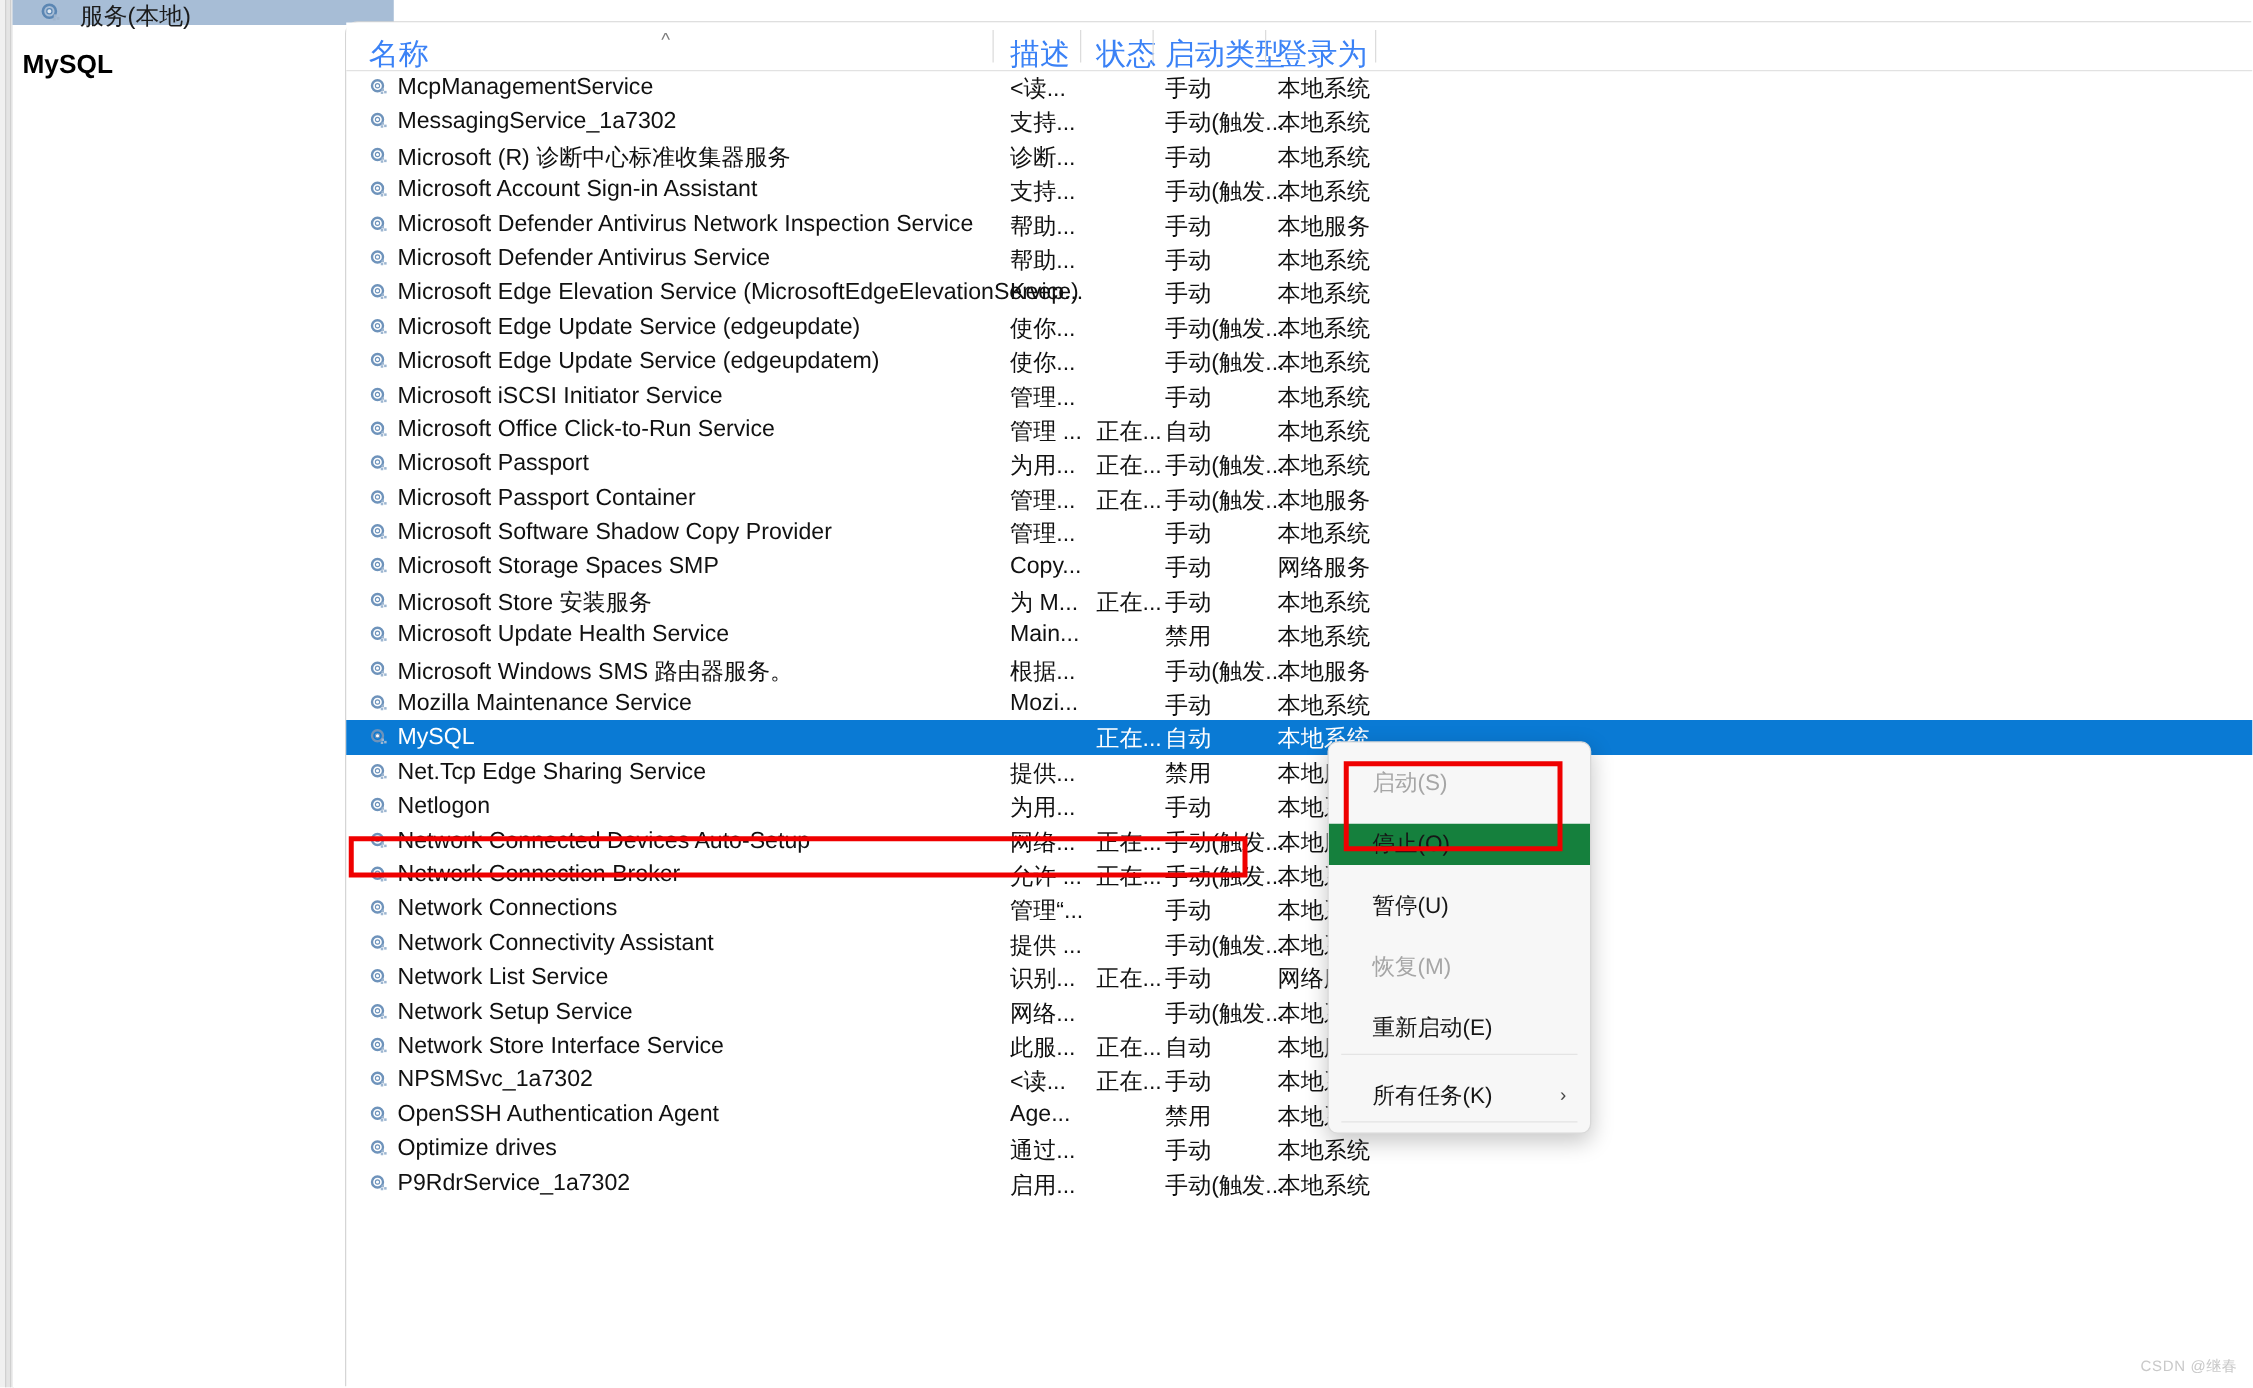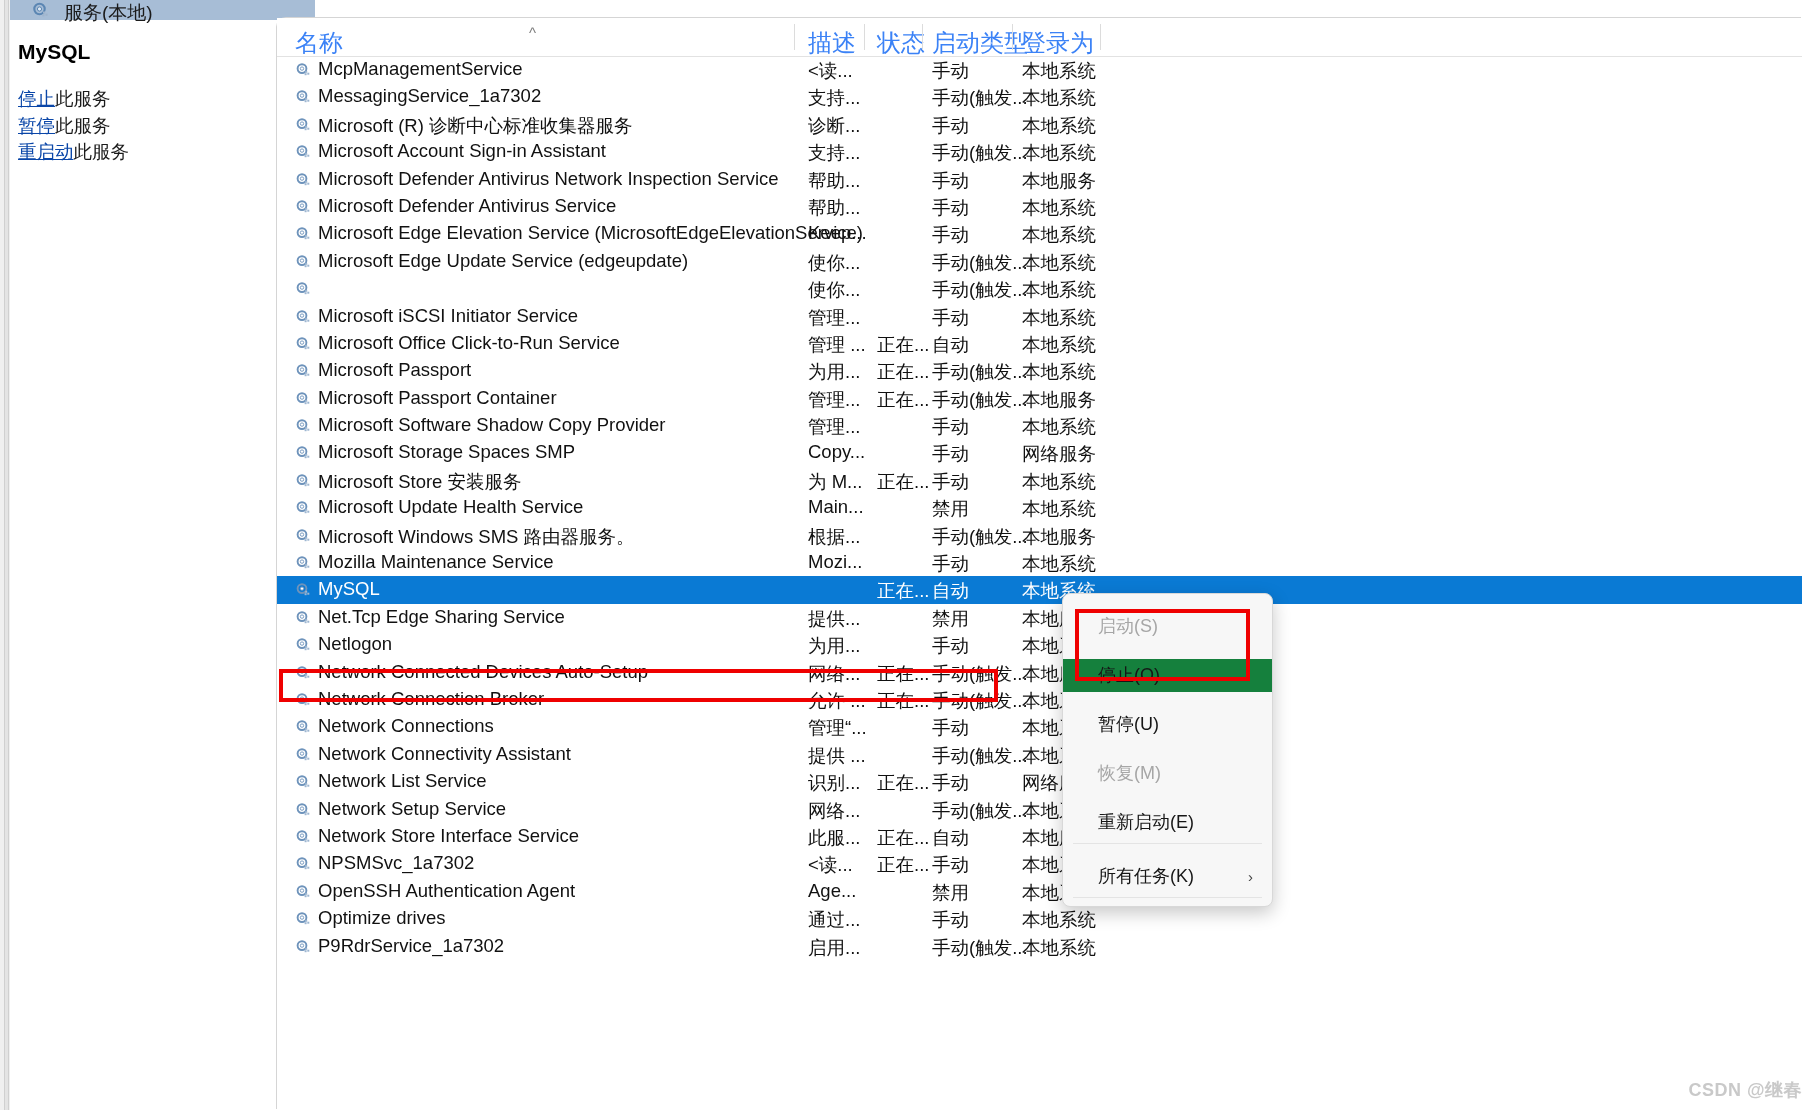--- a/index.html
+++ b/index.html
@@ -127,22 +127,22 @@
   .ctx-item.bold { font-weight: bold; }
   .ctx-item.hover { background: #15803d; }
   .ctx-item .sub-arrow {
     position: absolute; right: 19px; top: 0; font-size: 15px; color: #444;
   }
   .ctx-sep {
     height: 1px; margin: 4px 10px; background: #e4e4e4;
   }
 
   .watermark {
-    position: absolute; right: 0; bottom: 8px;
-    font-size: 18px; color: #c9c9c9; letter-spacing: .5px; font-weight: bold;
+    position: absolute; right: 12px; bottom: 8px;
+    font-size: 12px; color: #c9c9c9; letter-spacing: .5px;
   }
 </style>
 </head>
 <body>
 
 <div id="root">
 
   <div class="left-border"></div>
 
   <div class="left-pane">
@@ -159,31 +159,20 @@
             <rect x="15.4" y="13.6" width="2.2" height="2.2"></rect>
             <rect x="12.3" y="14.2" width="2.2" height="2.2"></rect>
           </g>
         </svg>
       </span>
       <span class="tb-text">服务(本地)</span>
     </div>
 
     <div class="svc-name">MySQL</div>
 
-    <div class="svc-links">
-      <div class="ln">
-        <a>停止</a><span>此服务</span>
-      </div>
-      <div class="ln">
-        <a>暂停</a><span>此服务</span>
-      </div>
-      <div class="ln">
-        <a>重启动</a><span>此服务</span>
-      </div>
-    </div>
   </div>
 
   <div class="right-pane">
 
     <div class="list-header">
       <span class="sort-caret">^</span>
 
       <span class="hdr-cell" style="left:18px">名称</span>
       <span class="hdr-div" style="left:517px"></span>
       <span class="hdr-cell" style="left:531px">描述</span>
@@ -310,20 +299,21 @@
           <span class="cell c-logon">本地系统</span>
         </div>
         <div class="row">
           <span class="gear"><svg width="19" height="19" viewBox="0 0 19 19">
   <circle cx="8" cy="7.6" r="4.4" fill="none" stroke="#6e93bb" stroke-width="1.9"></circle>
   <circle cx="8" cy="7.6" r="1.7" fill="#ffffff" stroke="#6e93bb" stroke-width="0.9"></circle>
   <rect x="11.2" y="9.8" width="2" height="2" fill="#9db6d1"></rect>
   <rect x="13.3" y="11.7" width="2" height="2" fill="#9db6d1"></rect>
   <rect x="10.6" y="12.2" width="2" height="2" fill="#9db6d1"></rect>
 </svg></span>
+          <span class="cell c-name">Microsoft Edge Update Service (edgeupdatem)</span>
           <span class="cell c-desc">使你...</span>
           <span class="cell c-state"></span>
           <span class="cell c-start">手动(触发...</span>
           <span class="cell c-logon">本地系统</span>
         </div>
         <div class="row">
           <span class="gear"><svg width="19" height="19" viewBox="0 0 19 19">
   <circle cx="8" cy="7.6" r="4.4" fill="none" stroke="#6e93bb" stroke-width="1.9"></circle>
   <circle cx="8" cy="7.6" r="1.7" fill="#ffffff" stroke="#6e93bb" stroke-width="0.9"></circle>
   <rect x="11.2" y="9.8" width="2" height="2" fill="#9db6d1"></rect>

